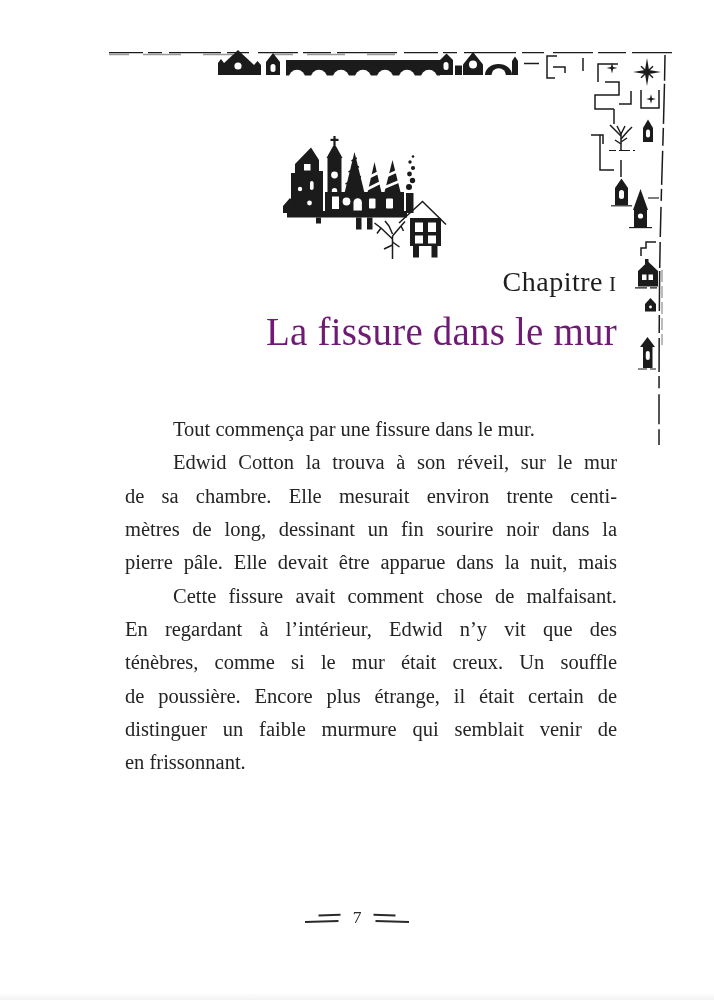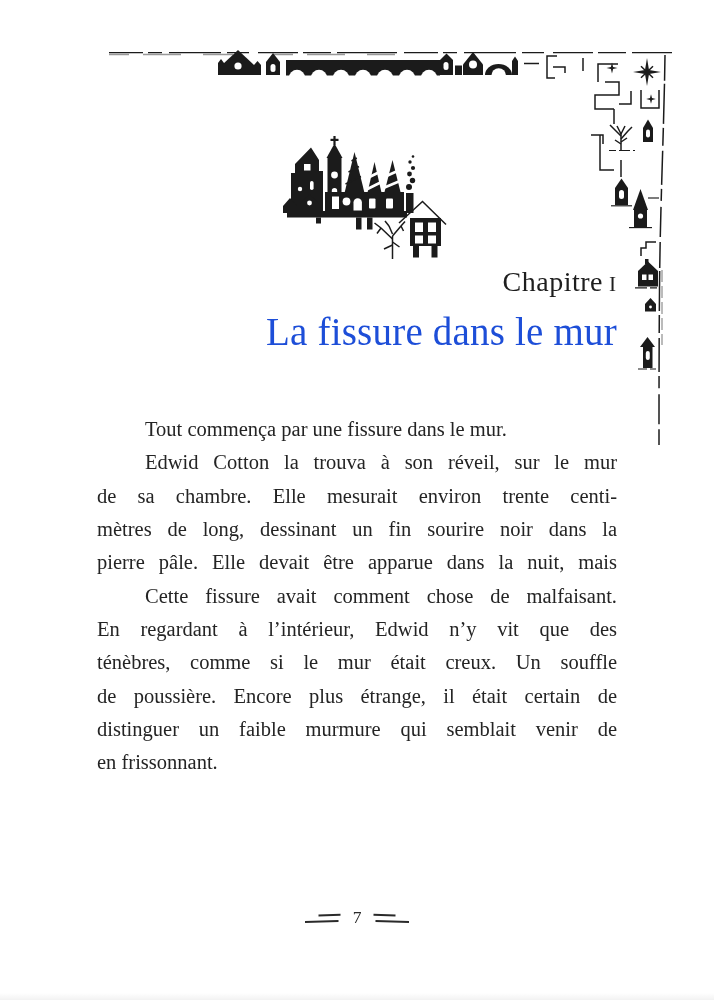--- a/index.html
+++ b/index.html
@@ -24,28 +24,28 @@
   .border-svg { left:95px; top:40px; }
   .castle-svg { left:283px; top:131px; }
 
   .chapter-heading {
     position:absolute; left:97px; top:265px; width:520px; text-align:right;
   }
   .chapter-line { font-size:28px; line-height:34px; letter-spacing:0.5px; color:#1e1e1e; }
   .chapter-num  { text-transform:uppercase; font-size:0.76em; letter-spacing:1px; margin-left:0.28em; }
   .chapter-title {
     margin:9px 0 0 0; font-weight:normal; font-size:39px; line-height:44px;
-    letter-spacing:0.2px; color:#1d4ed8;
+    letter-spacing:0.2px; color:#701a75;
   }
 
   .body-text {
     position:absolute; left:97px; top:413px; width:520px;
     font-size:20.5px; line-height:33.35px; color:#242424;
   }
-  .line { text-align:justify; text-align-last:justify; }
+  .line { text-align:justify; text-align-last:justify;margin-left:28px; }
   .line.last { text-align-last:left; }
   .line.indent { text-indent:48px; }
 
   .page-footer {
     position:absolute; left:97px; top:903px; width:520px; height:32px;
     display:flex; align-items:center; justify-content:center; gap:10px;
     color:#2a2a2a;
   }
   .page-num { font-size:17.5px; line-height:1; transform:translateY(-1px); }
   .orn { display:block; color:#2a2a2a; }

